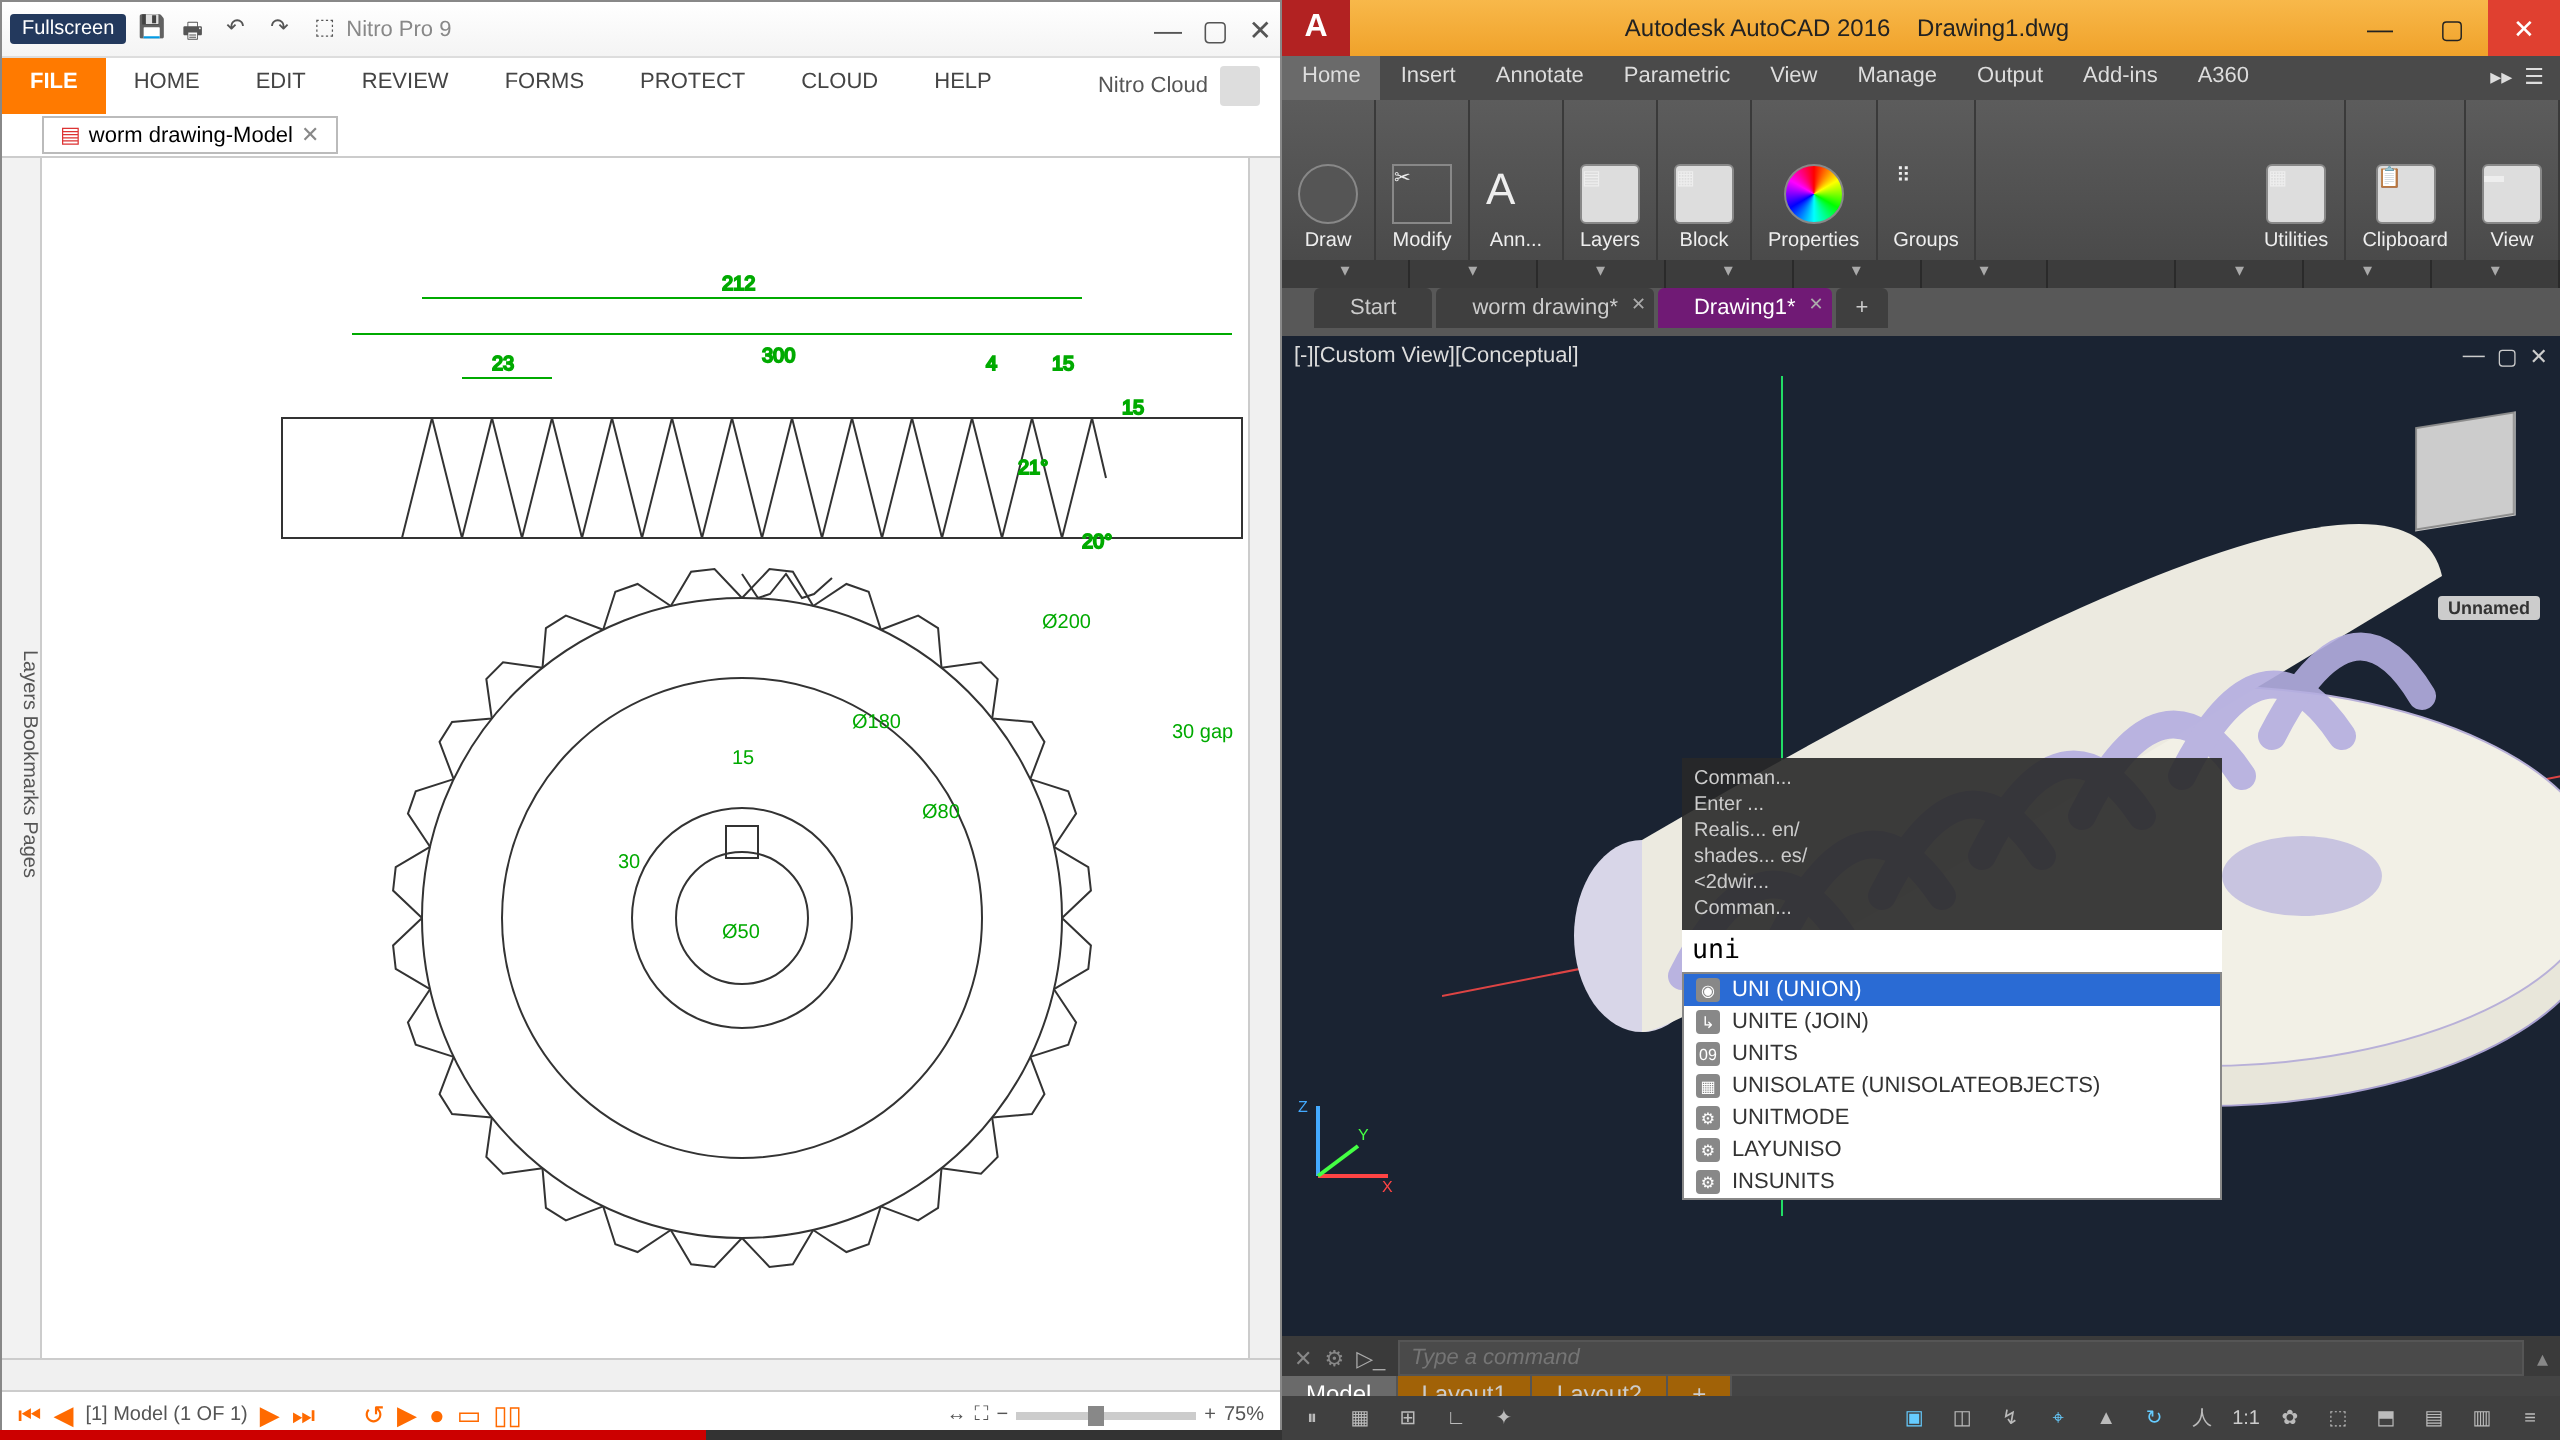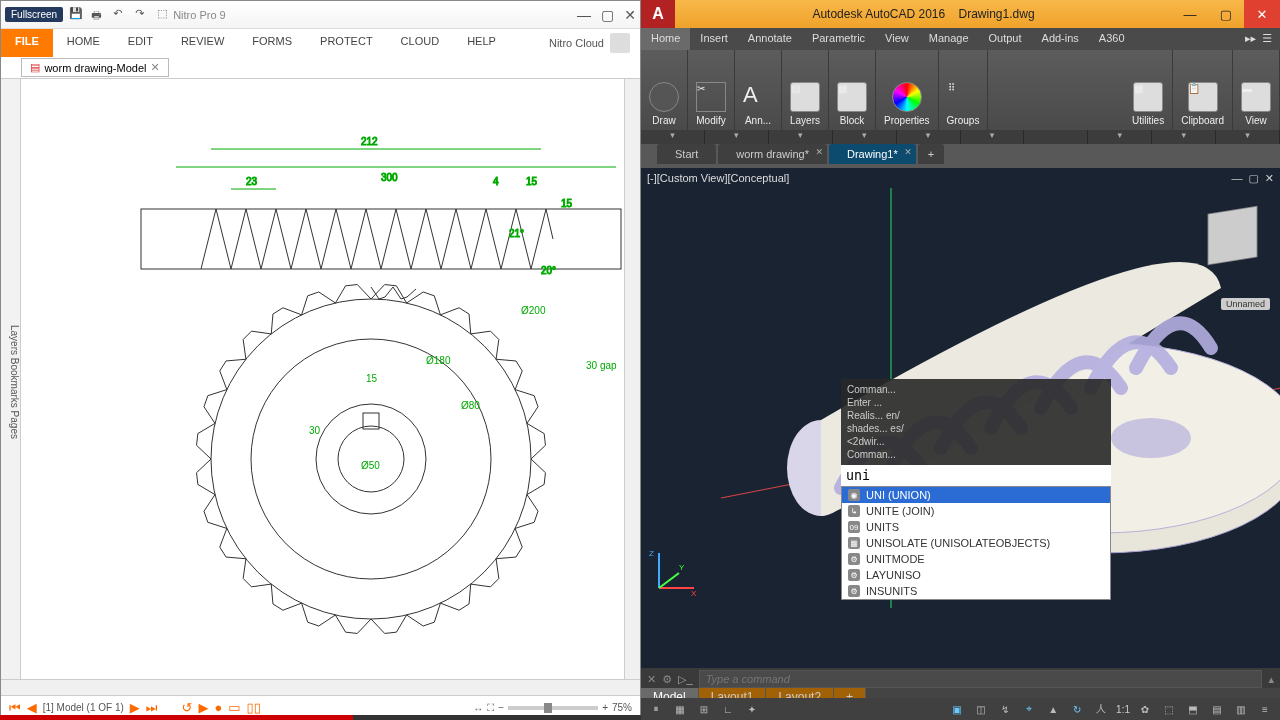--- a/index.html
+++ b/index.html
@@ -47,21 +47,21 @@
 .acad-rtab-tools { margin-left:auto; display:flex; gap:6px; padding:4px 8px; }
 .acad-ribbon-body { height:80px; background:linear-gradient(#5c5c5c,#4a4a4a); display:flex; }
 .acad-panel { display:flex; flex-direction:column; align-items:center; justify-content:flex-end; padding:4px 8px; border-right:1px solid #3a3a3a; color:#eee; font-size:10px; gap:3px; }
 .acad-panel-icon { width:30px; height:30px; border-radius:50%; border:1px solid #888; background:#555; }
 .acad-panel-icon.color { background:conic-gradient(red,yellow,lime,cyan,blue,magenta,red); }
 .acad-panel-icon.box { border-radius:3px; background:#ddd; }
 .acad-ribbon-drop { height:14px; background:#3c3c3c; display:flex; }
 .acad-ribbon-drop span{flex:1;border-right:1px solid #2a2a2a;text-align:center;color:#aaa;font-size:9px;}
 .acad-filetabs { height:24px; background:#585858; display:flex; align-items:flex-start; padding-left:16px; font-size:11px; gap:2px; }
 .acad-ftab { padding:4px 18px; background:#3f3f3f; color:#ccc; position:relative; border-radius:3px 3px 0 0; }
-.acad-ftab.active { background:#0c4a6e; color:#fff; }
+.acad-ftab.active { background:#701a75; color:#fff; }
 .acad-ftab .x { position:absolute; right:4px; top:3px; font-size:9px; color:#aaa; }
 .acad-ftab.plus{padding:4px 10px;}
 .acad-viewport { position:relative; height:500px; background:#1a2332; overflow:hidden; }
 .vp-label { position:absolute; left:6px; top:4px; color:#ddd; font-size:11px; }
 .vp-ctrls { position:absolute; right:6px; top:4px; display:flex; gap:6px; color:#ccc; font-size:11px; }
 .viewcube { position:absolute; right:20px; top:40px; width:55px; height:55px; background:#ccc; transform:rotateX(20deg) rotateY(-25deg); border:1px solid #888;}
 .axis-gizmo { position:absolute; left:8px; bottom:70px; width:50px; height:50px; }
 .gear-render { position:absolute; left:80px; top:20px; width:560px; height:420px; }
 .cmd-overlay { position:absolute; left:200px; bottom:68px; width:270px; }
 .cmd-history { background:rgba(40,40,40,0.9); color:#ccc; font-size:10px; font-family:Consolas,monospace; padding:4px 6px; line-height:13px; }
@@ -295,21 +295,21 @@
     <div class="acad-ftab plus">+</div>
   </div>
   <div class="acad-viewport">
     <div class="vp-label">[-][Custom View][Conceptual]</div>
     <div class="vp-ctrls">
         <span>—</span>
         <span>▢</span>
         <span>✕</span>
       </div>
     <div class="viewcube"></div>
-    <div style="position:absolute;right:10px;top:130px;background:#ccc;color:#333;font-size:9px;padding:1px 5px;border-radius:2px;">Unnamed</div>
+    <div style="position:absolute;right:10px;top:130px;background:#ccc;color:#333;font-size:9px;padding:1px 5px;border-radius:2px;font-weight:bold;">Unnamed</div>
 
     <svg class="gear-render" viewBox="0 0 560 420">
 
       <line x1="0" y1="310" x2="560" y2="200" stroke="#d44" stroke-width="1"></line>
       <line x1="170" y1="0" x2="170" y2="420" stroke="#2d6" stroke-width="1"></line>
 
       <ellipse cx="380" cy="270" rx="200" ry="95" fill="#e8e6da" stroke="#a8a0d0"></ellipse>
       <ellipse cx="380" cy="250" rx="200" ry="95" fill="#f2f0e6" stroke="#b8b0d8"></ellipse>
       <ellipse cx="430" cy="250" rx="40" ry="20" fill="#c8c4e0"></ellipse>
 

